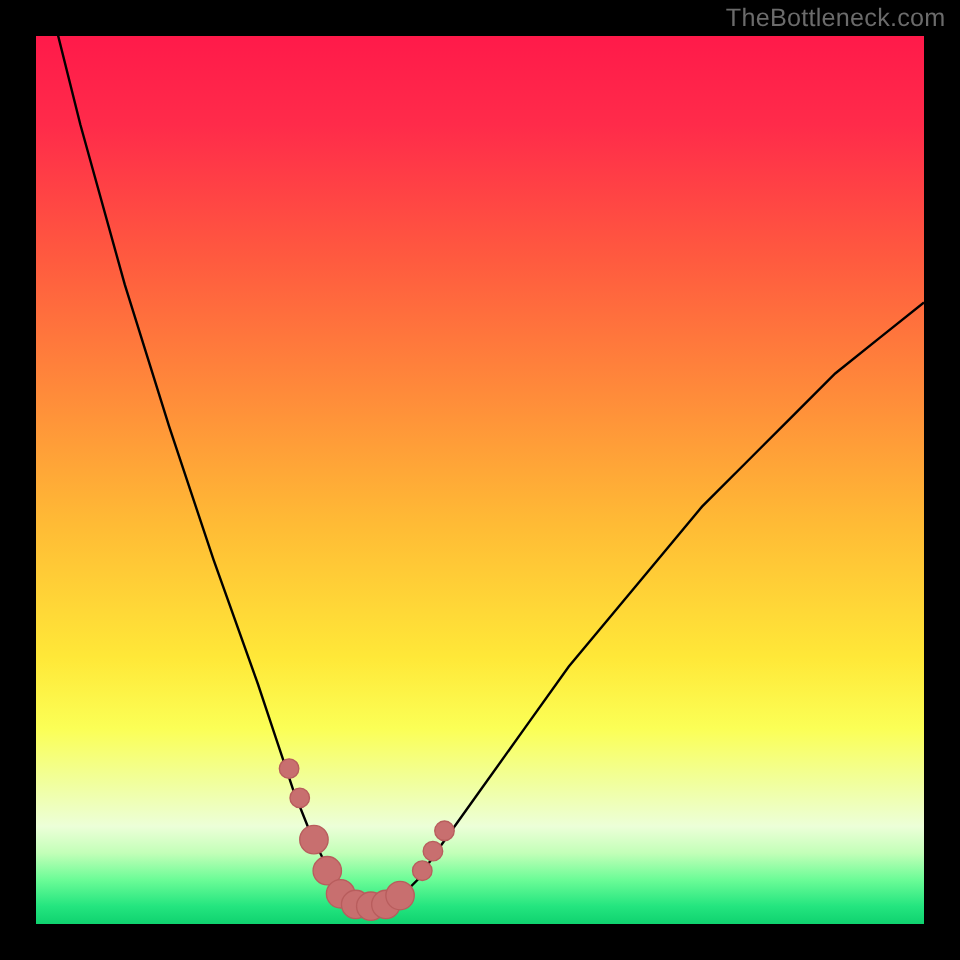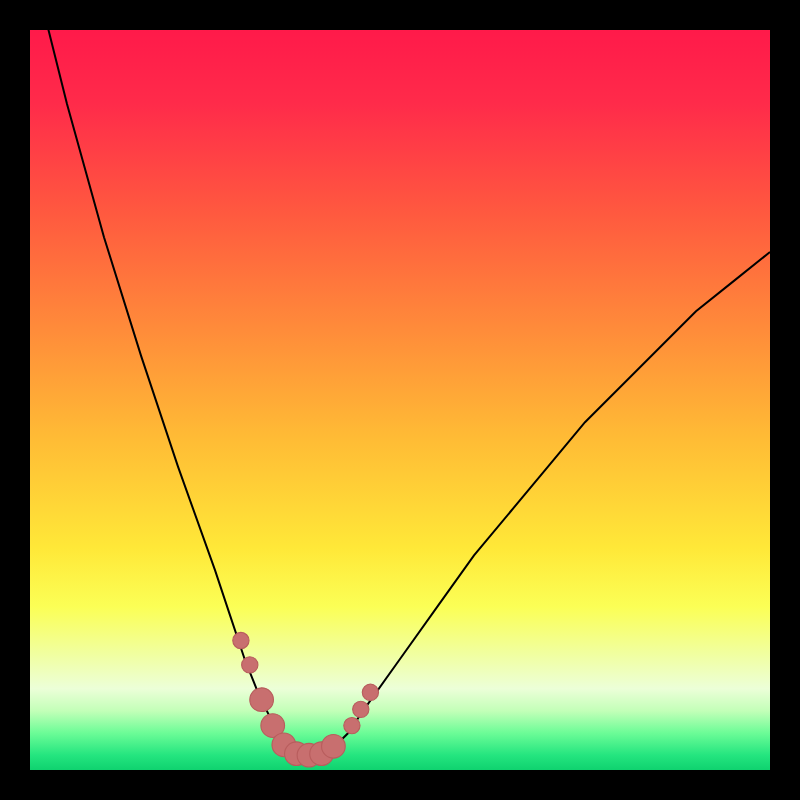--- a/index.html
+++ b/index.html
@@ -83,13 +83,14 @@
           <circle cx="39.4" cy="97.8" r="1.6" fill="#c86f6f" stroke="#b85d5d" stroke-width="0.15"></circle>
           <circle cx="41" cy="96.8" r="1.6" fill="#c86f6f" stroke="#b85d5d" stroke-width="0.15"></circle>
           <circle cx="43.5" cy="94" r="1.1" fill="#c86f6f" stroke="#b85d5d" stroke-width="0.15"></circle>
           <circle cx="44.7" cy="91.8" r="1.1" fill="#c86f6f" stroke="#b85d5d" stroke-width="0.15"></circle>
           <circle cx="46" cy="89.5" r="1.1" fill="#c86f6f" stroke="#b85d5d" stroke-width="0.15"></circle>
         </g>
     </svg>
 
   </div>
 
+  <div class="watermark">TheBottleneck.com</div>
 </div>
 
 </body></html>

